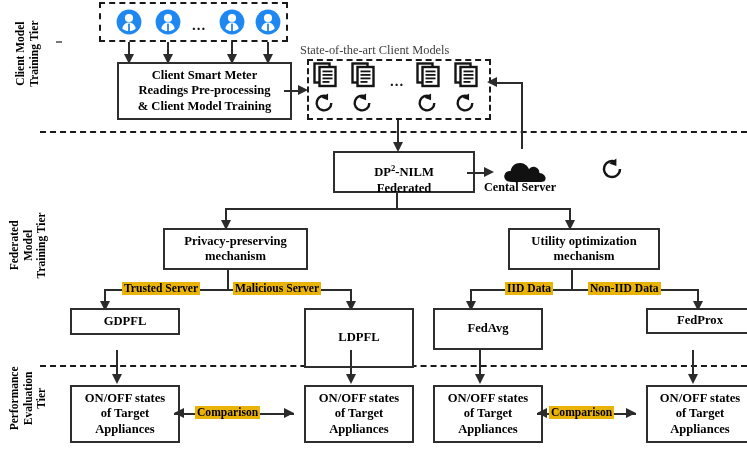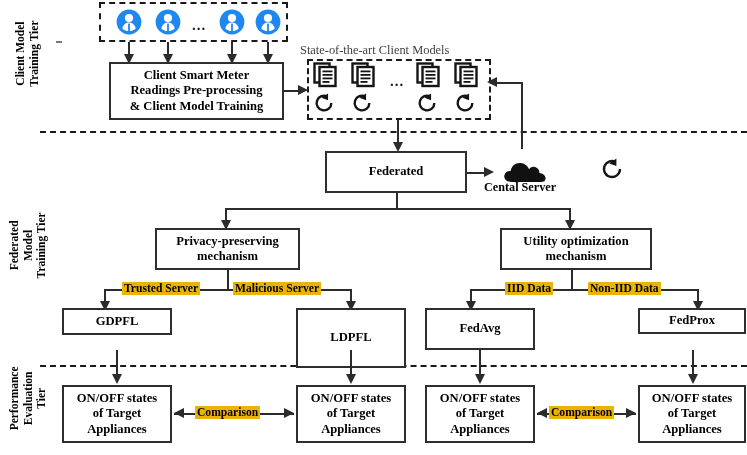--- a/index.html
+++ b/index.html
@@ -40,21 +40,21 @@
     align-items:center;
     justify-content:center;
     text-align:center;
     font-weight:bold;
     color:#000;
     line-height:1.22;
     font-size:12.6px;
     padding:0 3px;
     white-space:pre-line;
   }
-  .box.thick{border-width:2px;border-color:#2e2e2e;}
+  .box.thick{border-width:2px;border-color:#2e2e2e;margin-left:8px;}
 
   
   .dbox{
     position:absolute;
     box-sizing:border-box;
     border:2.2px dashed #1a1a1a;
     background:transparent;
   }
 
   
@@ -287,20 +287,23 @@
   </div>
 
   <div class="vline" style="left:397px; top:120px; height:26px;"></div>
   <div class="arrow-d" style="left:392.5px; top:142px;"></div>
 
   <div class="vline" style="left:521px; top:82px; height:67px;"></div>
   <div class="hline" style="left:497px; top:82px; width:25px;"></div>
   <div class="arrow-l" style="left:487px; top:77px;"></div>
 
   <div class="box thick" style="left:325px; top:151px; width:142px; height:42px; flex-direction:column;">
+    <div>
+      <span>DP</span><sup>2</sup><span>-NILM</span>
+    </div>
     <div>Federated</div>
   </div>
 
   <div class="hline" style="left:467px; top:172px; width:20px;"></div>
   <div class="arrow-r" style="left:484px; top:167px;"></div>
 
   <div class="cloud-ico" style="left:503px; top:158px;">
     <svg viewBox="0 0 44 26" width="44" height="26" aria-hidden="true">
       <path d="M9 24 C3.2 24 0.5 20.6 1.4 17.2 C2.2 14.2 5.2 12.7 7.6 13.2 C8.2 8.2 12.4 4.6 17.4 4.9 C21.6 5.1 24.8 7.8 26 11.2 C27 9.6 28.8 8.6 30.9 8.8 C34.2 9.1 36.5 11.9 36.4 15 C39.8 15.2 42.6 17.6 42.6 20.4 C42.6 22.6 40.8 24 37.8 24 Z" fill="#111111"></path>
     </svg>

